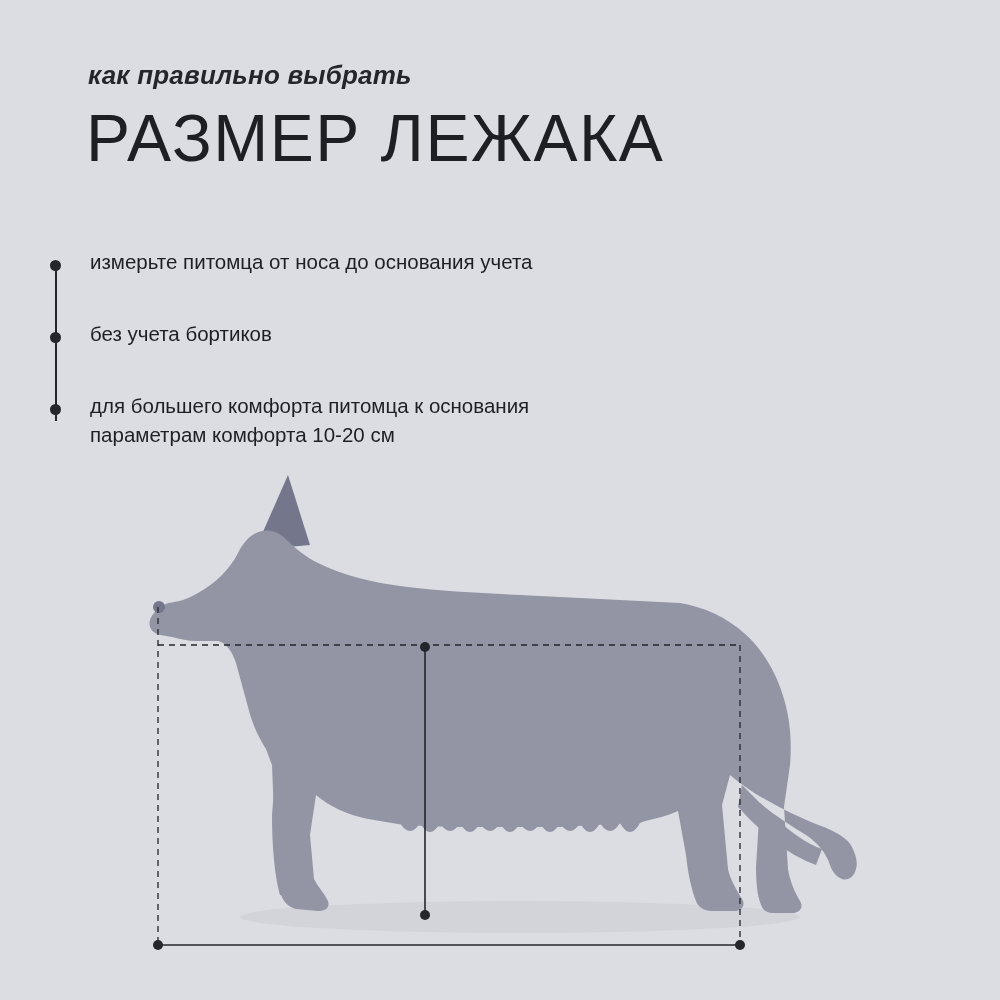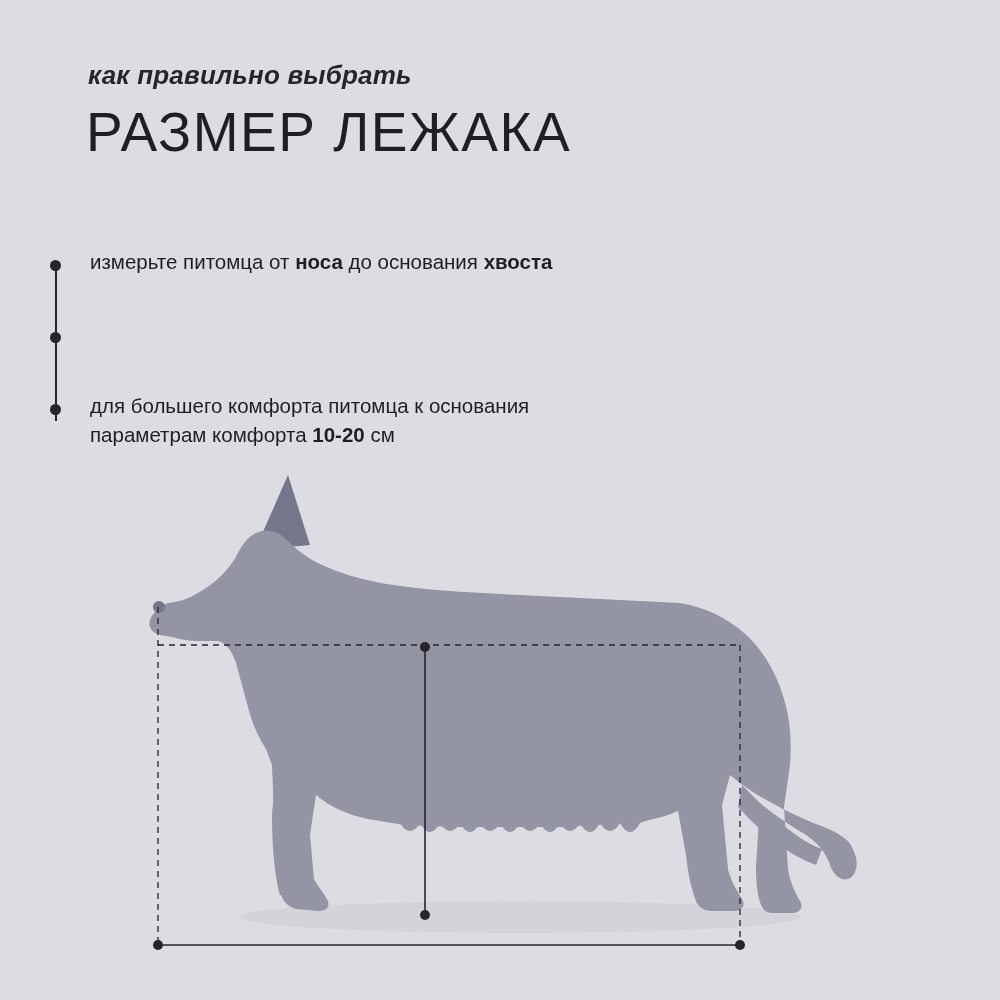--- a/index.html
+++ b/index.html
@@ -29,21 +29,21 @@
     font-size: 26px;
     font-style: italic;
     font-weight: 600;
     color: #24262b;
     letter-spacing: 0.2px;
   }
   .title {
     position: absolute;
     left: 86px;
     top: 104px;
-    font-size: 55px;
+    font-size: 66px;
     font-weight: 300;
     color: #1d1f23;
     letter-spacing: 1.5px;
     line-height: 1.05;
     white-space: nowrap;
   }
 
   
   .bullets {
     position: absolute;
@@ -73,21 +73,21 @@
     background: #24262b;
   }
   .bullet-row:last-child .stem { display: none; }
   .bullet-text {
     margin-left: 40px;
     font-size: 20.5px;
     line-height: 1.42;
     color: #1d1f23;
     padding-top: 9px;
   }
-  .bullet-text b { font-weight: 700; }
+  .bullet-text b { font-weight: 400; }
 
   
   .illustration {
     position: absolute;
     left: 0;
     top: 455px;
     width: 1000px;
     height: 545px;
   }
 </style>
@@ -99,29 +99,30 @@
   <div class="kicker">как правильно выбрать</div>
   <div class="title">РАЗМЕР ЛЕЖАКА</div>
 
   <div class="bullets">
 
     <div class="bullet-row">
       <span class="dot"></span>
       <span class="stem"></span>
       <div class="bullet-text">
         <div>
-          <span>измерьте питомца от </span><b>носа</b><span> до основания </span><b>хвоста</b>
+          <span>измерьте питомца от </span><b>носа</b><span> до основания </span><b>учета</b>
         </div>
       </div>
     </div>
 
     <div class="bullet-row">
       <span class="dot"></span>
       <span class="stem"></span>
       <div class="bullet-text">
+        <div>без учета бортиков</div>
       </div>
     </div>
 
     <div class="bullet-row">
       <span class="dot"></span>
 
       <div class="bullet-text">
         <div>для большего комфорта питомца к основания</div>
         <div>
           <span>параметрам комфорта </span><b>10-20</b><span> см</span>

